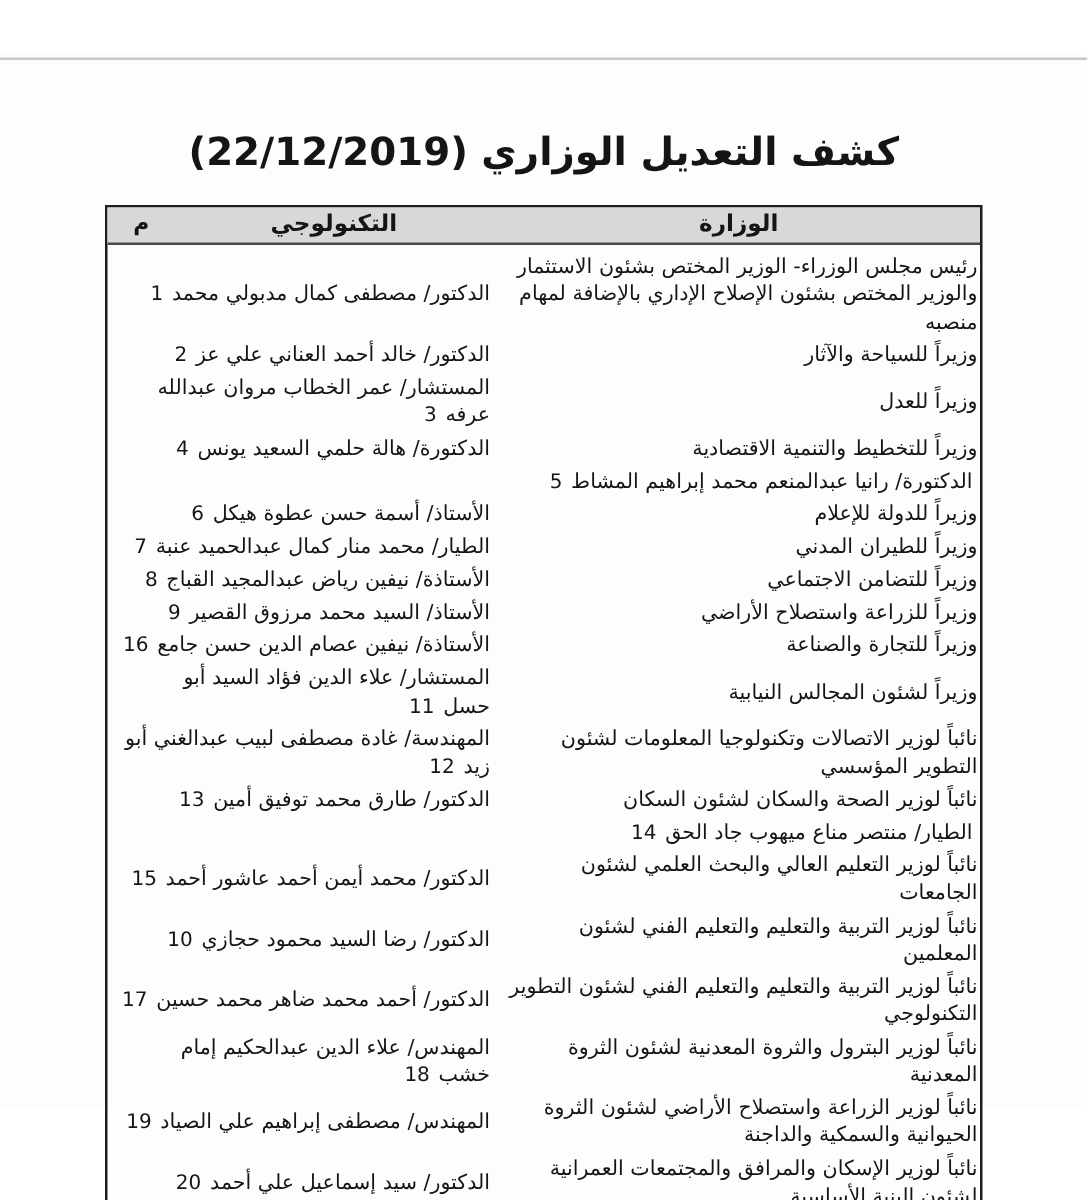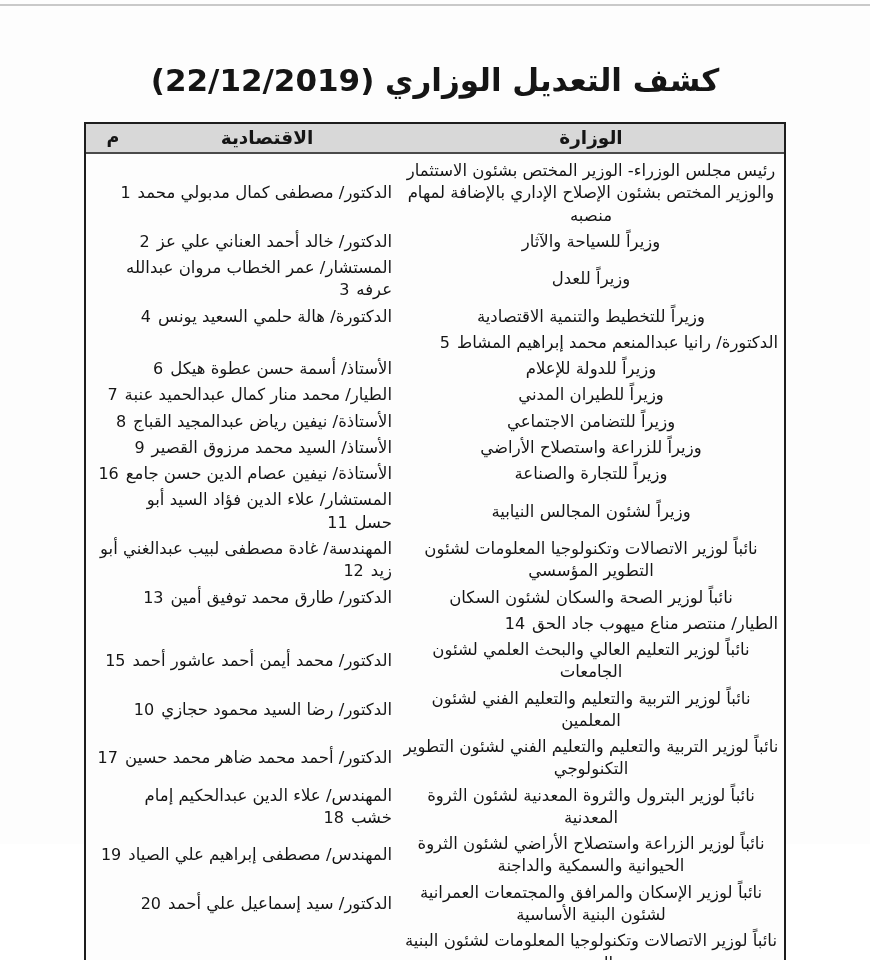--- a/index.html
+++ b/index.html
@@ -7,20 +7,21 @@
     width:870px; height:960px;
     background:#ffffff;
     font-family:"DejaVu Sans", sans-serif;
     color:#151515;
     overflow:hidden;
   }
   .page {
     position:relative;
     width:870px; height:844px;
     background:#fdfdfd;
+    margin-top:42px;
   }
   .top-rule {
     position:absolute; top:4px; left:0;
     width:870px; height:2px;
     background:#c9c9c9;
   }
   .doc-title {
     direction:rtl;
     text-align:center;
     padding-top:62px;
@@ -50,21 +51,20 @@
   .table-body { padding:4px 0 6px 0; }
   .row {
     display:grid;
     grid-template-columns:386px 308px;
     align-items:center;
     padding:2px 0;
     font-size:16.5px;
     line-height:1.35;
   }
   .cell-ministry {
-    text-align:center;
     padding:0 2px;
   }
   .cell-name {
     text-align:right;
     padding:0 6px 0 2px;
   }
   .name-text { white-space:normal; }
   .serial-no { padding-right:7px; font-size:16px; }
 </style>
 </head>
@@ -73,21 +73,21 @@
 <div class="page">
 
   <div class="top-rule"></div>
 
   <div class="doc-title">كشف التعديل الوزاري (22/12/2019)</div>
 
   <div class="sheet-table">
 
     <div class="table-header">
       <div class="th th-ministry">الوزارة</div>
-      <div class="th th-name">الاقتصادية</div>
+      <div class="th th-name">التكنولوجي</div>
       <div class="th th-serial">م</div>
     </div>
 
     <div class="table-body">
   <div class="row">
     <div class="cell-ministry">رئيس مجلس الوزراء- الوزير المختص بشئون الاستثمار والوزير المختص بشئون الإصلاح الإداري بالإضافة لمهام منصبه</div>
     <div class="cell-name">
       <span class="name-text">الدكتور/ مصطفى كمال مدبولي محمد</span><span class="serial-no">1</span>
     </div>
   </div>

